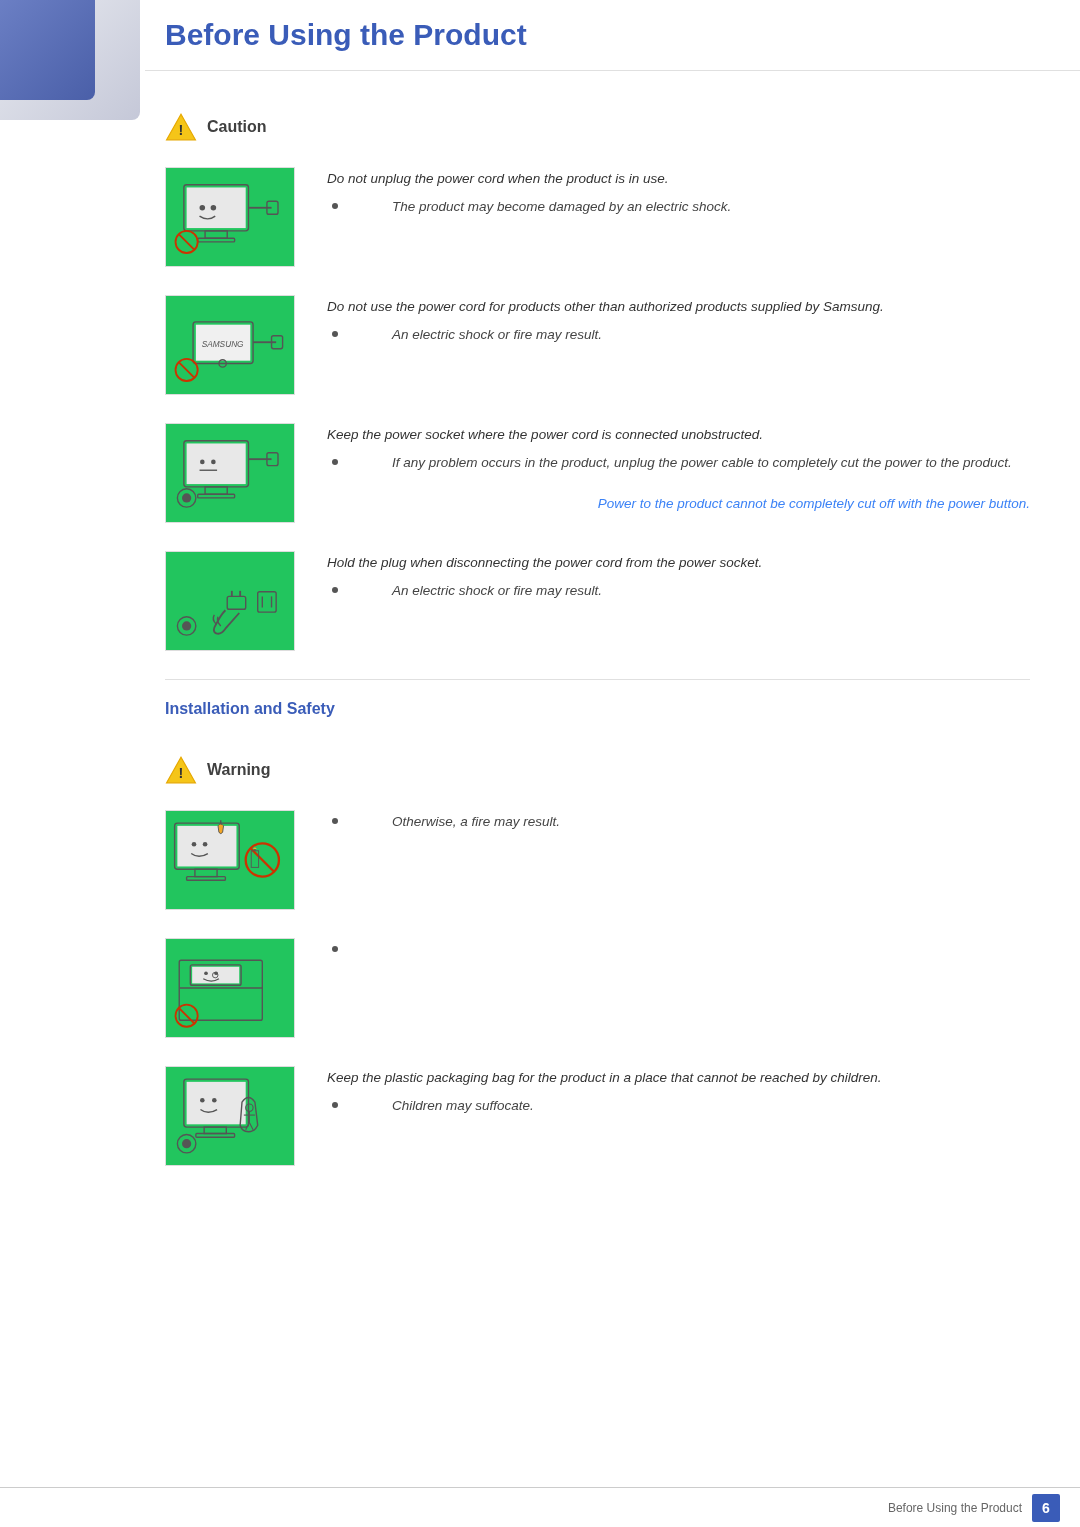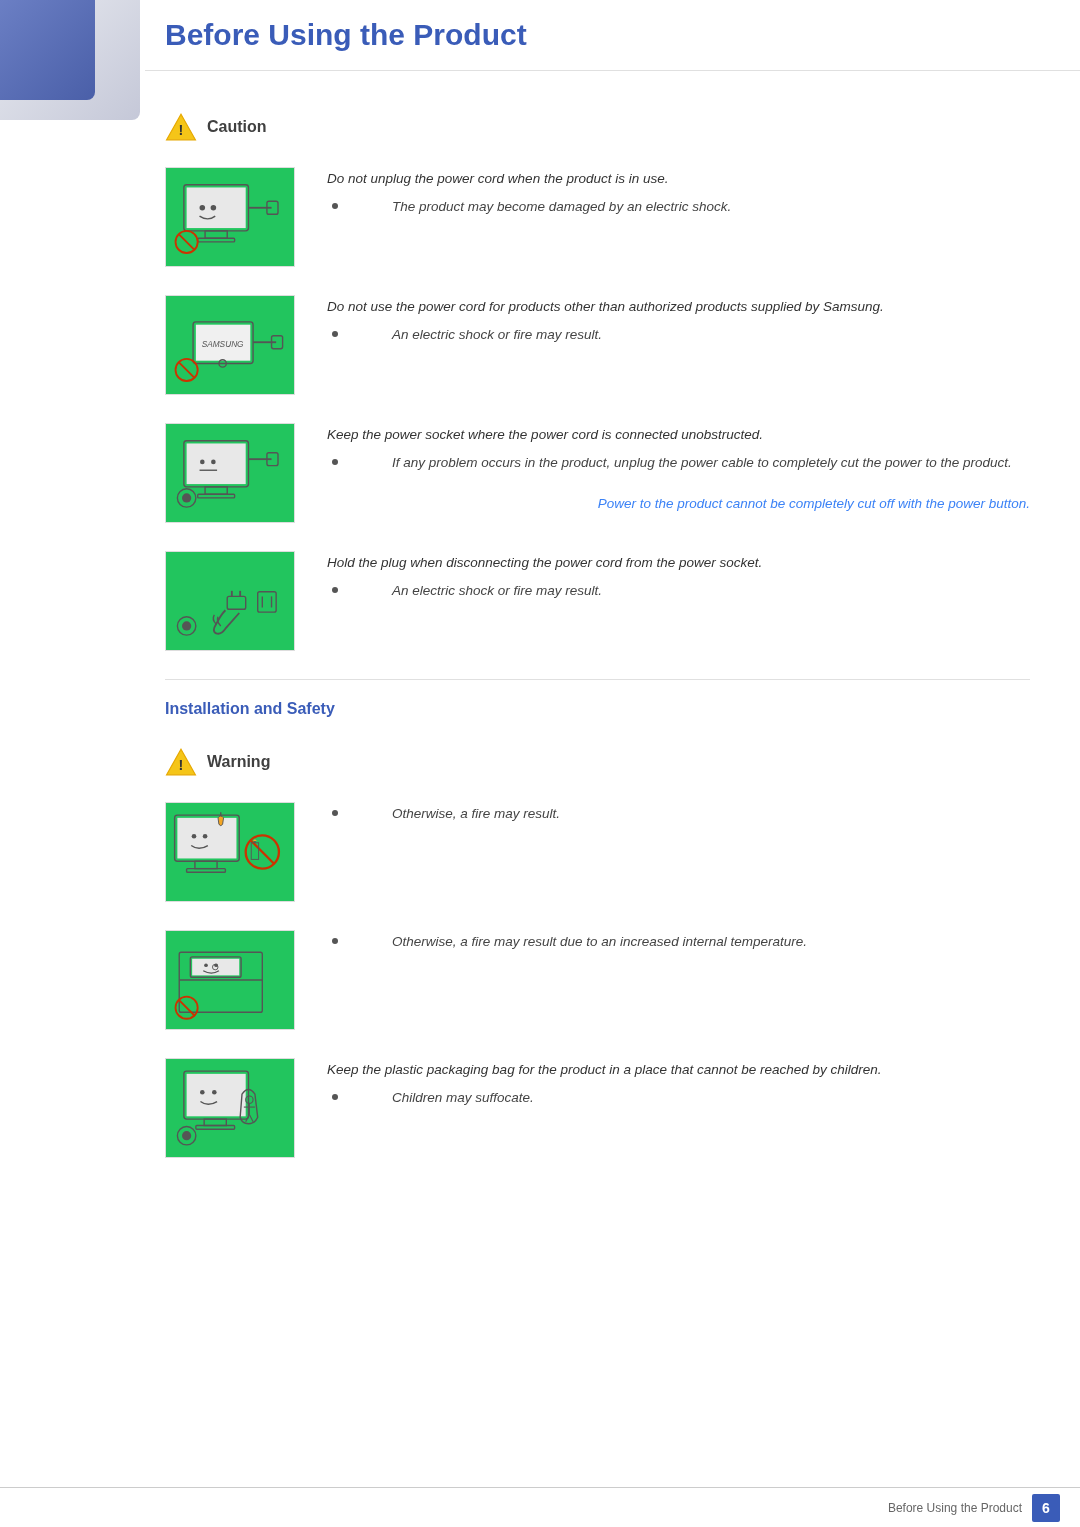--- a/index.html
+++ b/index.html
@@ -143,21 +143,21 @@
       line-height: 1.5;
       margin-top: 20px;
       text-align: right;
     }
 
     
     .installation-heading {
       font-size: 16px;
       font-weight: bold;
       color: #3a5cb8;
-      margin-bottom: 28px;
+      margin-bottom: 36px;
       margin-top: 10px;
     }
 
     
     .page-footer {
       position: absolute;
       bottom: 0;
       left: 0;
       right: 0;
       height: 40px;
@@ -394,21 +394,20 @@
         <circle cx="50" cy="29" r="2" fill="#555"></circle>
         <path d="M36 35 Q45 40 53 35" fill="none" stroke="#555" stroke-width="1.5"></path>
 
         <circle cx="18" cy="75" r="12" fill="none" stroke="#cc3300" stroke-width="2"></circle>
         <line x1="9" y1="66" x2="27" y2="84" stroke="#cc3300" stroke-width="2"></line>
       </svg>
     </div>
     <div class="content-text">
       <div class="bullet-item">
         <div class="bullet-dot"></div>
-        <span class="bullet-text">Otherwise, a fire may result due to an increased internal temperature.</span>
       </div>
     </div>
   </div>
 
   <div class="content-row">
     <div class="content-image">
       <svg class="illus-svg" viewBox="0 0 130 90" xmlns="http://www.w3.org/2000/svg">
 
         <rect x="15" y="5" width="70" height="52" rx="3" fill="none" stroke="#555" stroke-width="1.5"></rect>
         <rect x="18" y="8" width="64" height="46" fill="#e8e8e8"></rect>

